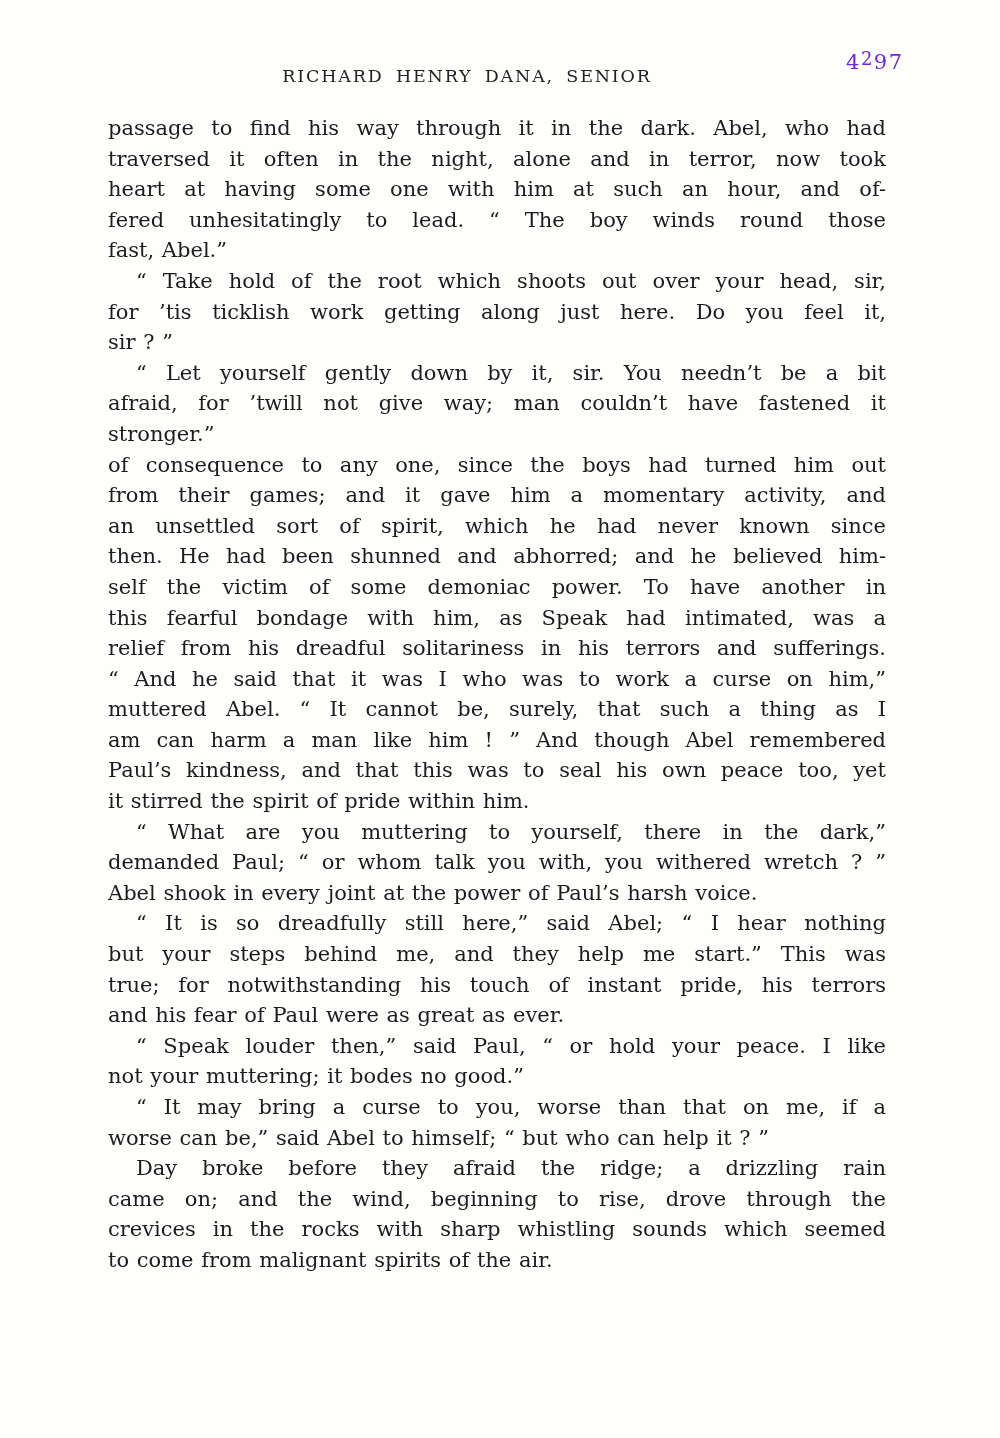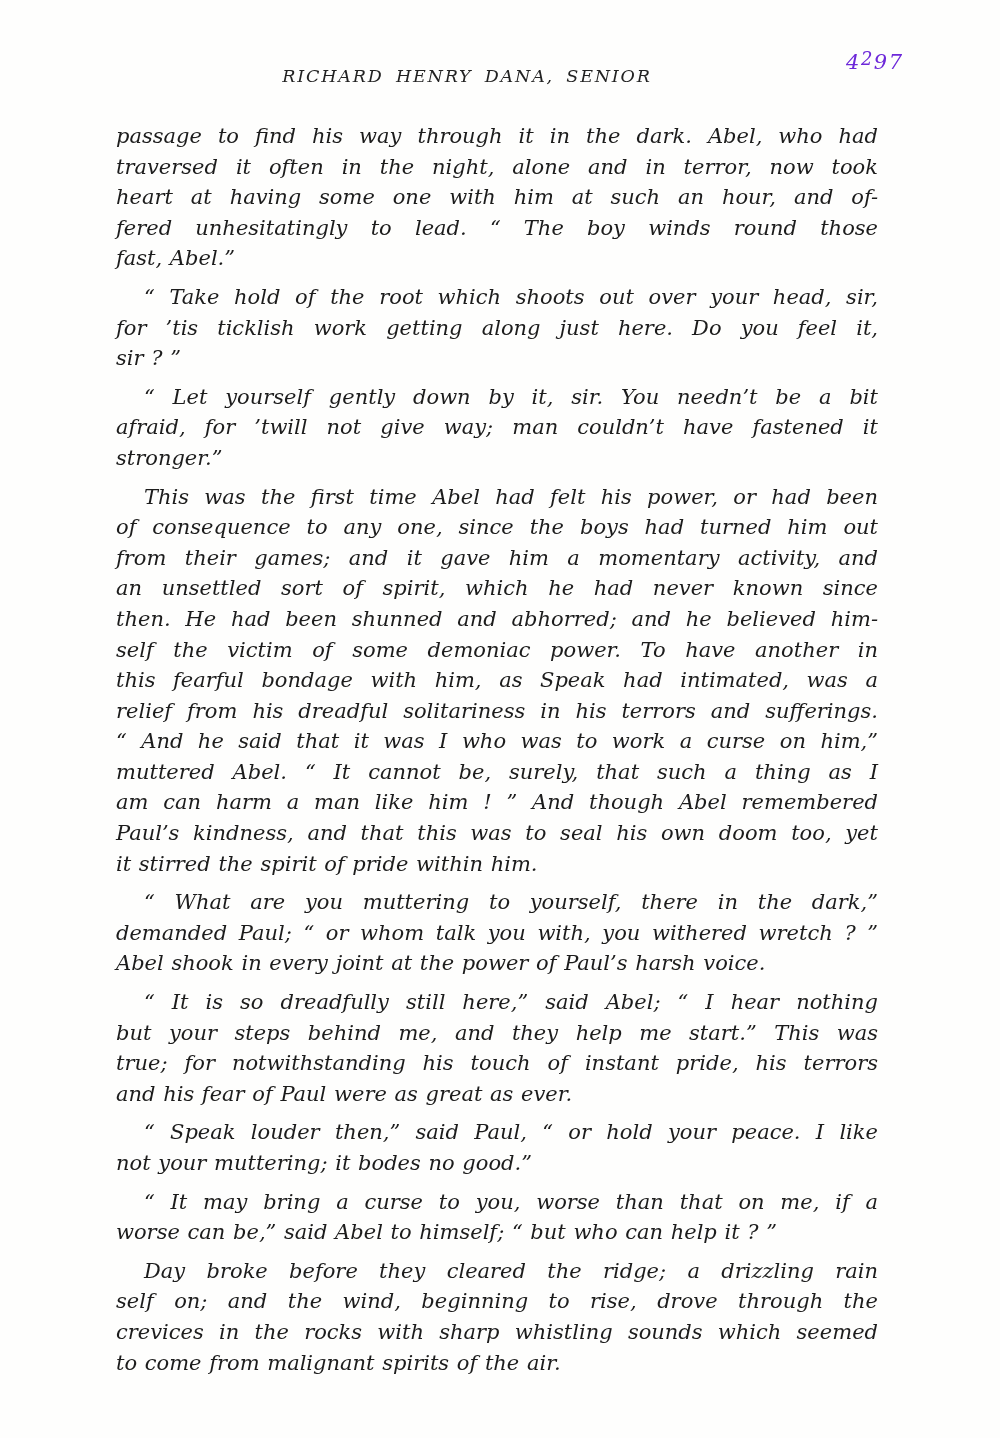--- a/index.html
+++ b/index.html
@@ -8,21 +8,20 @@
     background: #ffffff;
   }
   .page {
     position: relative;
     width: 1000px;
     height: 1438px;
     background: #fefefd;
     color: #1c1c1c;
     font-family: "DejaVu Serif", "Liberation Serif", serif;
     overflow: hidden;
-    font-style: italic;
   }
   .running-head {
     position: absolute;
     left: 108px;
     top: 66px;
     width: 718px;
     text-align: center;
     font-size: 17.5px;
     letter-spacing: 1.8px;
     word-spacing: 5px;
@@ -44,21 +43,21 @@
   }
   .text-column {
     position: absolute;
     left: 108px;
     top: 113px;
     width: 778px;
     font-size: 21px;
     line-height: 30.6px;
     word-spacing: 1px;
   }
-  .paragraph { margin: 8px; }
+  .paragraph { margin: 0; }
   .line {
     text-align: justify;
     text-align-last: justify;
     -moz-text-align-last: justify;
   }
   .line.last {
     text-align-last: left;
     -moz-text-align-last: left;
   }
   .line.indent {
@@ -86,32 +85,31 @@
         <div class="line indent">“ Take hold of the root which shoots out over your head, sir,</div>
         <div class="line">for ’tis ticklish work getting along just here.  Do you feel it,</div>
         <div class="line last">sir ? ”</div>
       </div>
       <div class="paragraph">
         <div class="line indent">“ Let yourself gently down by it, sir.  You needn’t be a bit</div>
         <div class="line">afraid, for ’twill not give way; man couldn’t have fastened it</div>
         <div class="line last">stronger.”</div>
       </div>
       <div class="paragraph">
-        <div class="line indent">This was the first time Abel had felt his power, or had been</div>
         <div class="line">of consequence to any one, since the boys had turned him out</div>
         <div class="line">from their games; and it gave him a momentary activity, and</div>
         <div class="line">an unsettled sort of spirit, which he had never known since</div>
         <div class="line">then.  He had been shunned and abhorred; and he believed him-</div>
         <div class="line">self the victim of some demoniac power.  To have another in</div>
         <div class="line">this fearful bondage with him, as Speak had intimated, was a</div>
         <div class="line">relief from his dreadful solitariness in his terrors and sufferings.</div>
         <div class="line">“ And he said that it was I who was to work a curse on him,”</div>
         <div class="line">muttered Abel.  “ It cannot be, surely, that such a thing as I</div>
         <div class="line">am can harm a man like him ! ”  And though Abel remembered</div>
-        <div class="line">Paul’s kindness, and that this was to seal his own doom too, yet</div>
+        <div class="line">Paul’s kindness, and that this was to seal his own peace too, yet</div>
         <div class="line last">it stirred the spirit of pride within him.</div>
       </div>
       <div class="paragraph">
         <div class="line indent">“ What are you muttering to yourself, there in the dark,”</div>
         <div class="line">demanded Paul; “ or whom talk you with, you withered wretch ? ”</div>
         <div class="line last">Abel shook in every joint at the power of Paul’s harsh voice.</div>
       </div>
       <div class="paragraph">
         <div class="line indent">“ It is so dreadfully still here,” said Abel; “ I hear nothing</div>
         <div class="line">but your steps behind me, and they help me start.”  This was</div>
@@ -120,19 +118,19 @@
       </div>
       <div class="paragraph">
         <div class="line indent">“ Speak louder then,” said Paul, “ or hold your peace.  I like</div>
         <div class="line last">not your muttering; it bodes no good.”</div>
       </div>
       <div class="paragraph">
         <div class="line indent">“ It may bring a curse to you, worse than that on me, if a</div>
         <div class="line last">worse can be,” said Abel to himself; “ but who can help it ? ”</div>
       </div>
       <div class="paragraph">
-        <div class="line indent">Day broke before they cleared the ridge; a drizzling rain</div>
-        <div class="line">self on; and the wind, beginning to rise, drove through the</div>
+        <div class="line indent">Day broke before they afraid the ridge; a drizzling rain</div>
+        <div class="line">came on; and the wind, beginning to rise, drove through the</div>
         <div class="line">crevices in the rocks with sharp whistling sounds which seemed</div>
         <div class="line last">to come from malignant spirits of the air.</div>
       </div>
     </div>
 </div>
 
 </body></html>

